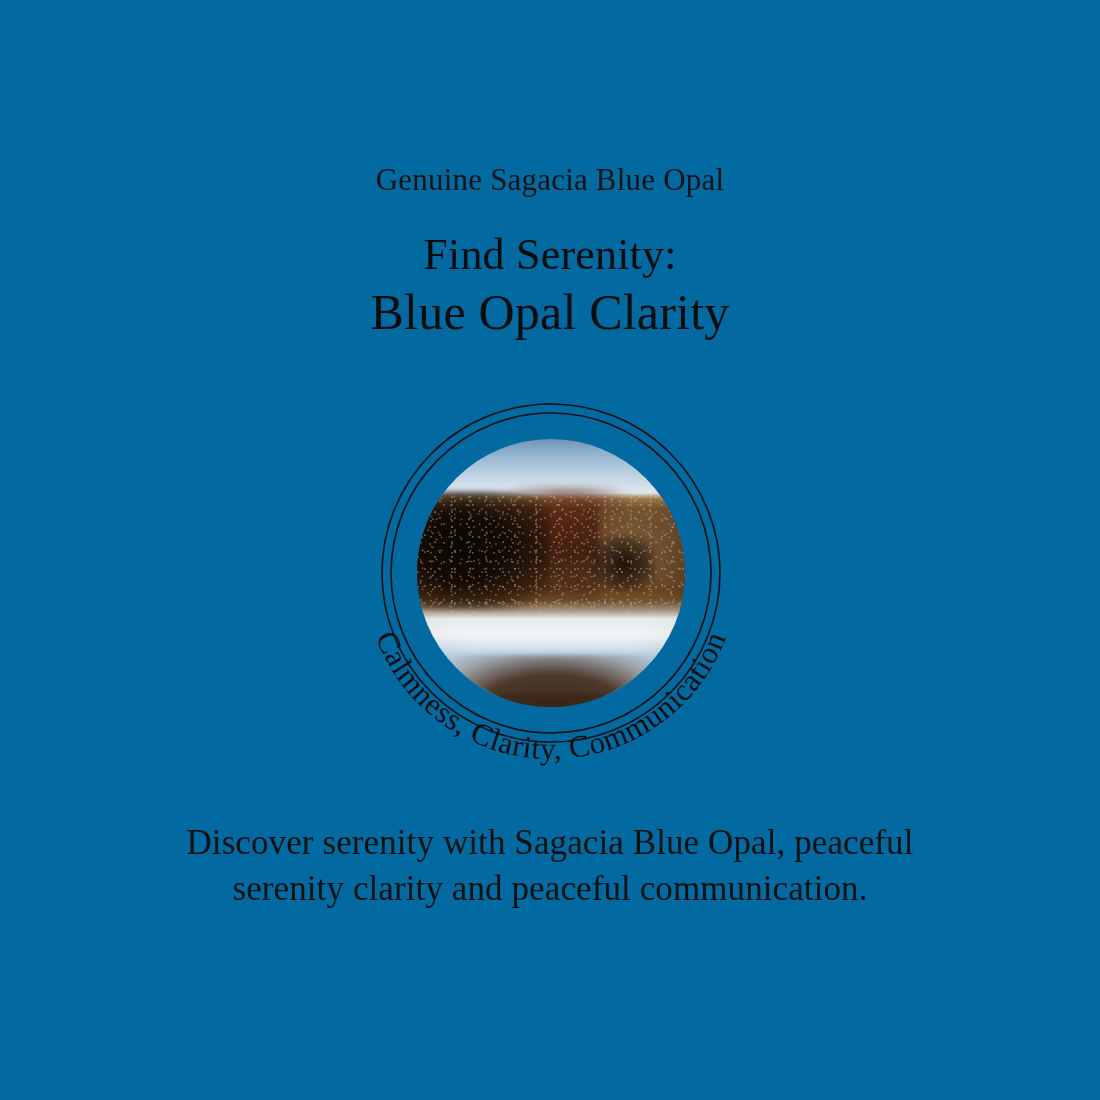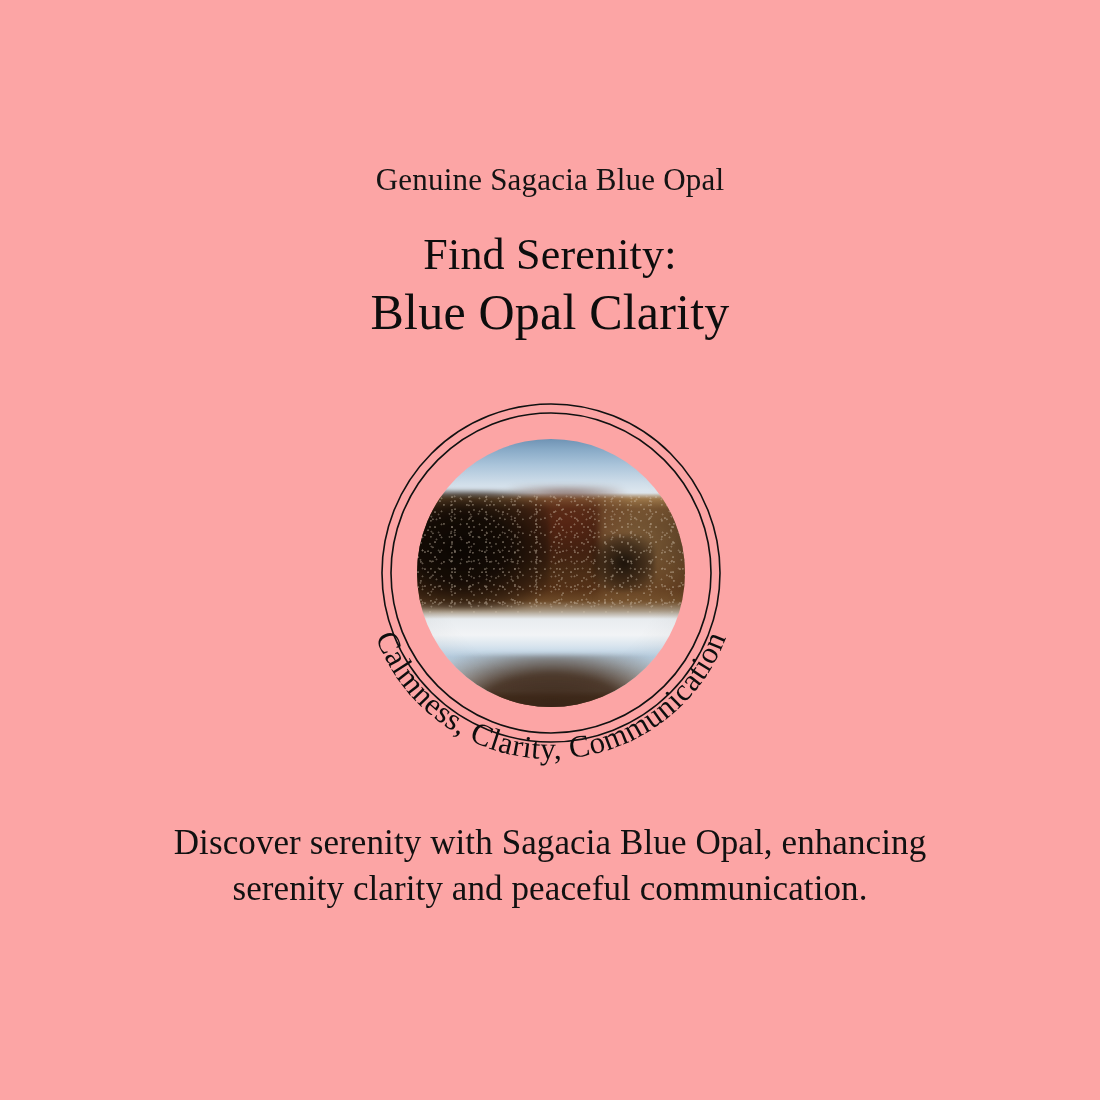--- a/index.html
+++ b/index.html
@@ -14,21 +14,21 @@
     overflow: hidden;
     font-family: "Liberation Serif", "DejaVu Serif", serif;
     color: #111111;
     -webkit-font-smoothing: antialiased;
   }
 
   .canvas {
     position: relative;
     width: 1100px;
     height: 1100px;
-    background: #fca5a5;
+    background: #0369a1;
   }
 
   
   .eyebrow {
     position: absolute;
     top: 162px;
     left: 0;
     width: 1100px;
     text-align: center;
     font-size: 31px;
@@ -281,17 +281,17 @@
       <circle class="ring-path" cx="0" cy="0" r="169"></circle>
       <circle class="ring-path" cx="0" cy="0" r="160"></circle>
 
       <text class="arc-text">
         <textPath href="#captionArc" startOffset="50%" text-anchor="middle" id="caption-textpath">Calmness, Clarity, Communication</textPath>
       </text>
     </svg>
   </div>
 
   <div class="description">
-    <span class="description-line">Discover serenity with Sagacia Blue Opal, enhancing</span>
+    <span class="description-line">Discover serenity with Sagacia Blue Opal, peaceful</span>
     <span class="description-line">serenity clarity and peaceful communication.</span>
   </div>
 
 </div>
 
 </body></html>

